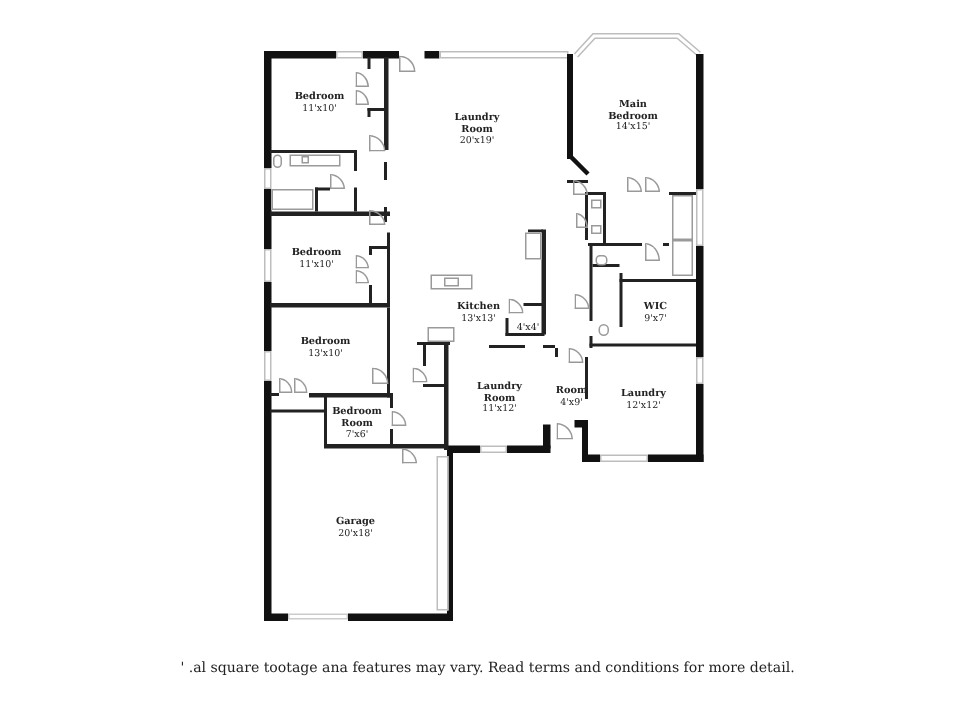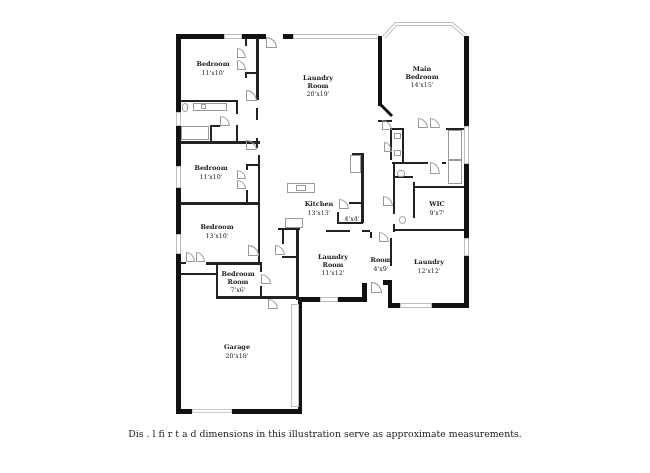--- a/index.html
+++ b/index.html
@@ -217,14 +217,14 @@
   <div class="room-label" style="left:238px;top:271px;">
     <div>Bedroom</div>
     <div>Room</div>
     <div class="dim">7'x6'</div>
   </div>
   <div class="room-label" style="left:237px;top:344px;">
     <div>Garage</div>
     <div class="dim">20'x18'</div>
   </div>
 
-  <div class="disclaimer" style="top:428px;">Dis  .   l  fi   r  t  a  d dimensions in this illustration serve as approximate measurements.</div>
+  <div class="disclaimer" style="top:440px;">' .al square tootage ana features may vary. Read terms and conditions for more detail.</div>
 </div>
 
 </body></html>

